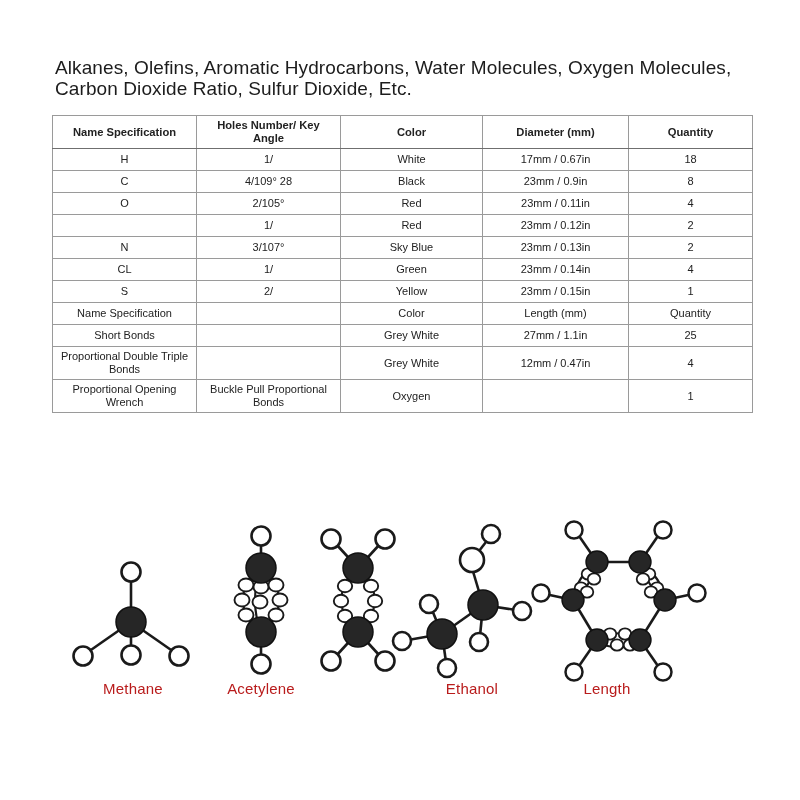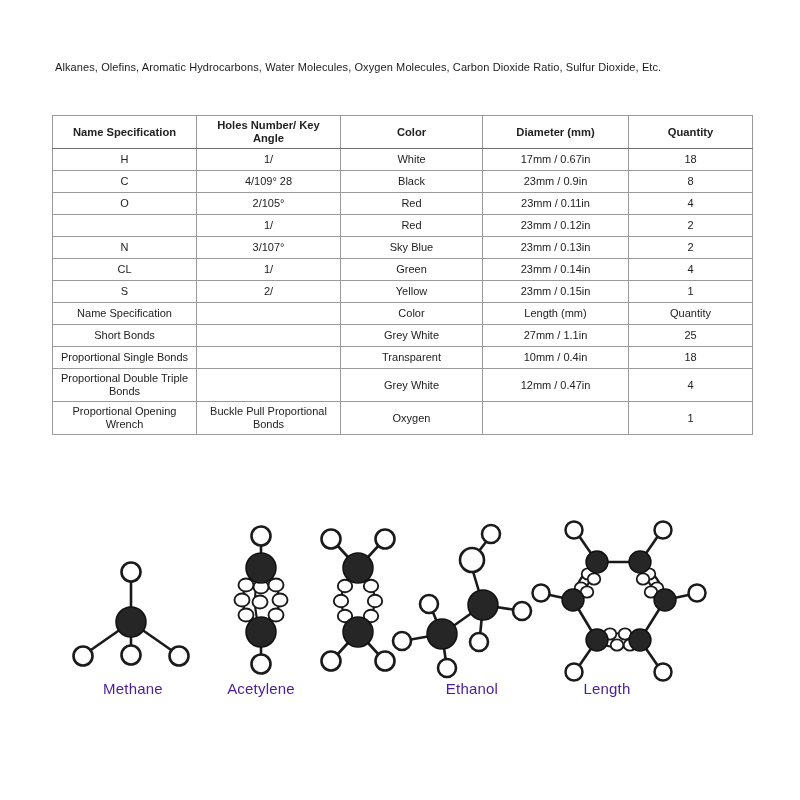--- a/index.html
+++ b/index.html
@@ -15,21 +15,21 @@
     color: #1a1a1a;
     overflow: hidden;
   }
 
   
   #intro {
     position: absolute;
     left: 55px;
     top: 57px;
     width: 700px;
-    font-size: 11px;
+    font-size: 19px;
     line-height: 21px;
     color: #1c1c1c;
     letter-spacing: 0.1px;
   }
 
   
   #spec-table {
     position: absolute;
     left: 52px;
     top: 115px;
@@ -72,21 +72,21 @@
   .mol {
     position: absolute;
     top: 0;
   }
   .mol-label {
     position: absolute;
     top: 180px;
     width: 180px;
     text-align: center;
     font-size: 15px;
-    color: #4c1d95;
+    color: #b91c1c;
     letter-spacing: 0.2px;
   }
   svg { display: block; overflow: visible; }
 </style>
 </head>
 <body>
 
 <div id="intro">Alkanes, Olefins, Aromatic Hydrocarbons, Water Molecules, Oxygen Molecules, Carbon Dioxide Ratio, Sulfur Dioxide, Etc.</div>
 
 <table id="spec-table">
@@ -163,27 +163,20 @@
         <td>Length (mm)</td>
         <td>Quantity</td>
       </tr>
       <tr>
         <td>Short Bonds</td>
         <td></td>
         <td>Grey White</td>
         <td>27mm / 1.1in</td>
         <td>25</td>
       </tr>
-      <tr>
-        <td>Proportional Single Bonds</td>
-        <td></td>
-        <td>Transparent</td>
-        <td>10mm / 0.4in</td>
-        <td>18</td>
-      </tr>
       <tr class="tall">
         <td>Proportional Double Triple Bonds</td>
         <td></td>
         <td>Grey White</td>
         <td>12mm / 0.47in</td>
         <td>4</td>
       </tr>
       <tr class="tall">
         <td>Proportional Opening Wrench</td>
         <td>Buckle Pull Proportional Bonds</td>

